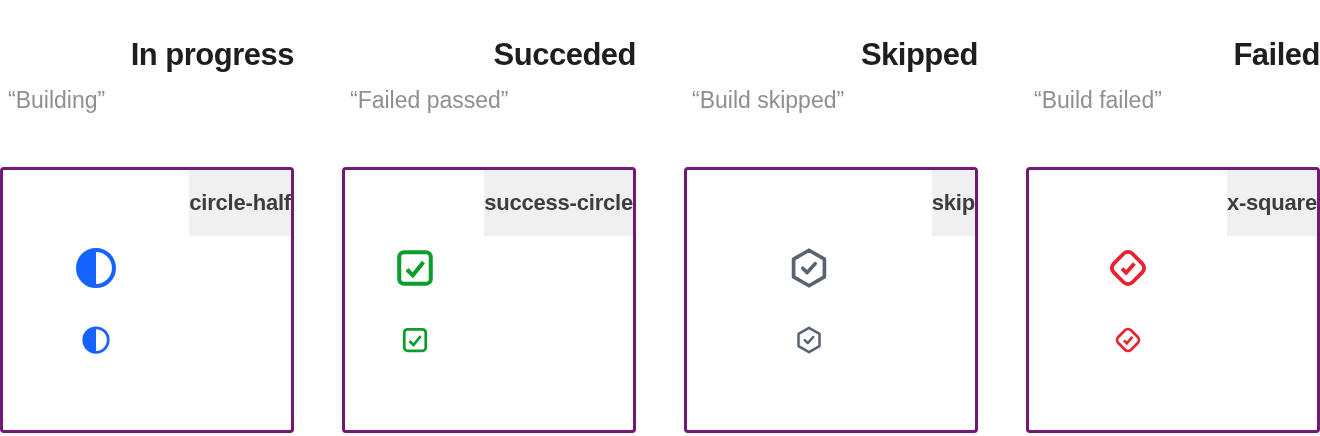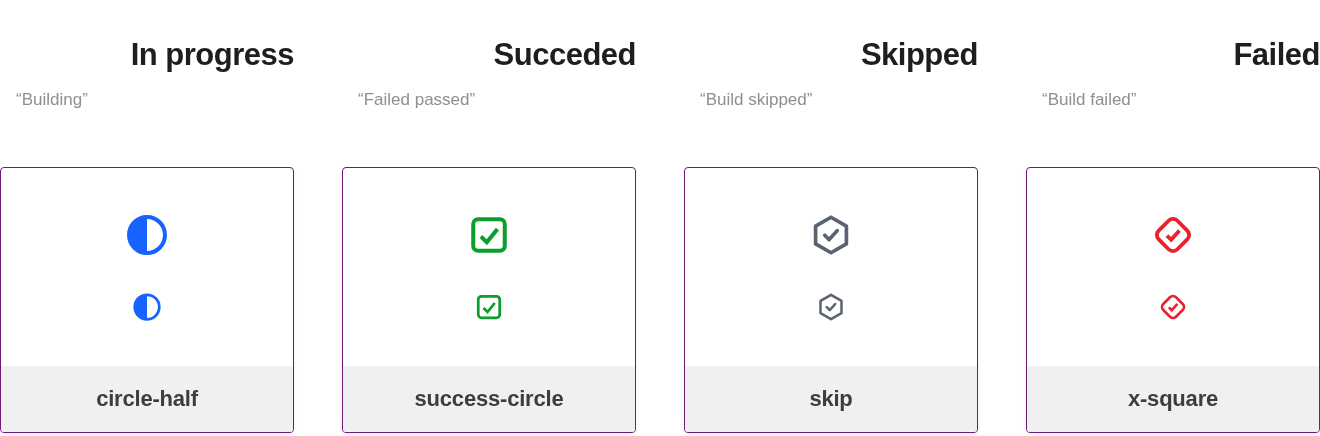--- a/index.html
+++ b/index.html
@@ -25,34 +25,33 @@
   .col-title {
     margin: 0;
     font-size: 31px;
     line-height: 34px;
     font-weight: 700;
     letter-spacing: -0.5px;
     color: #1e1e1e;
     text-align: right;
   }
   .col-quote {
-    margin: 15px 0 0 16px;
-    font-size: 17px;
+    margin: 15px 0 0 8px;
+    font-size: 23px;
     line-height: 26px;
     font-weight: 400;
     color: #8f8f8f;
   }
   .card {
     height: 266px;
     background: #ffffff;
-    border: 1px solid #701a75;
+    border: 3px solid #701a75;
     border-radius: 4px;
     box-shadow: 0 2px 4px rgba(0,0,0,0.07);
     display: flex;
-    flex-direction: column;
     overflow: hidden;
   }
   .card-body {
     flex: 1 1 auto;
     display: flex;
     flex-direction: column;
     align-items: center;
     justify-content: center;
     gap: 35px;
   }

